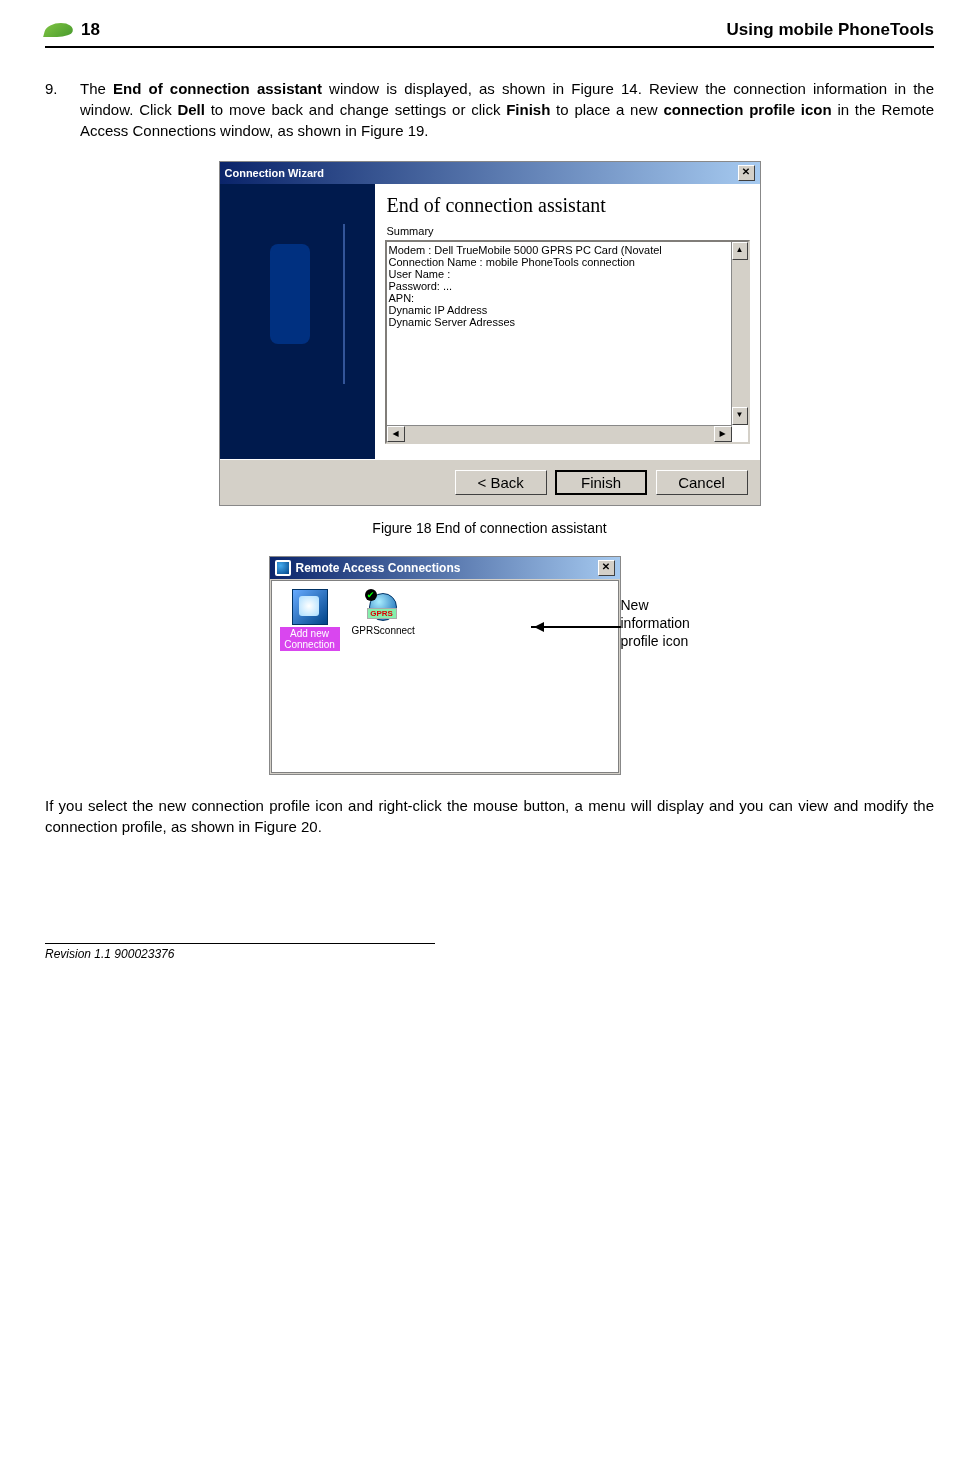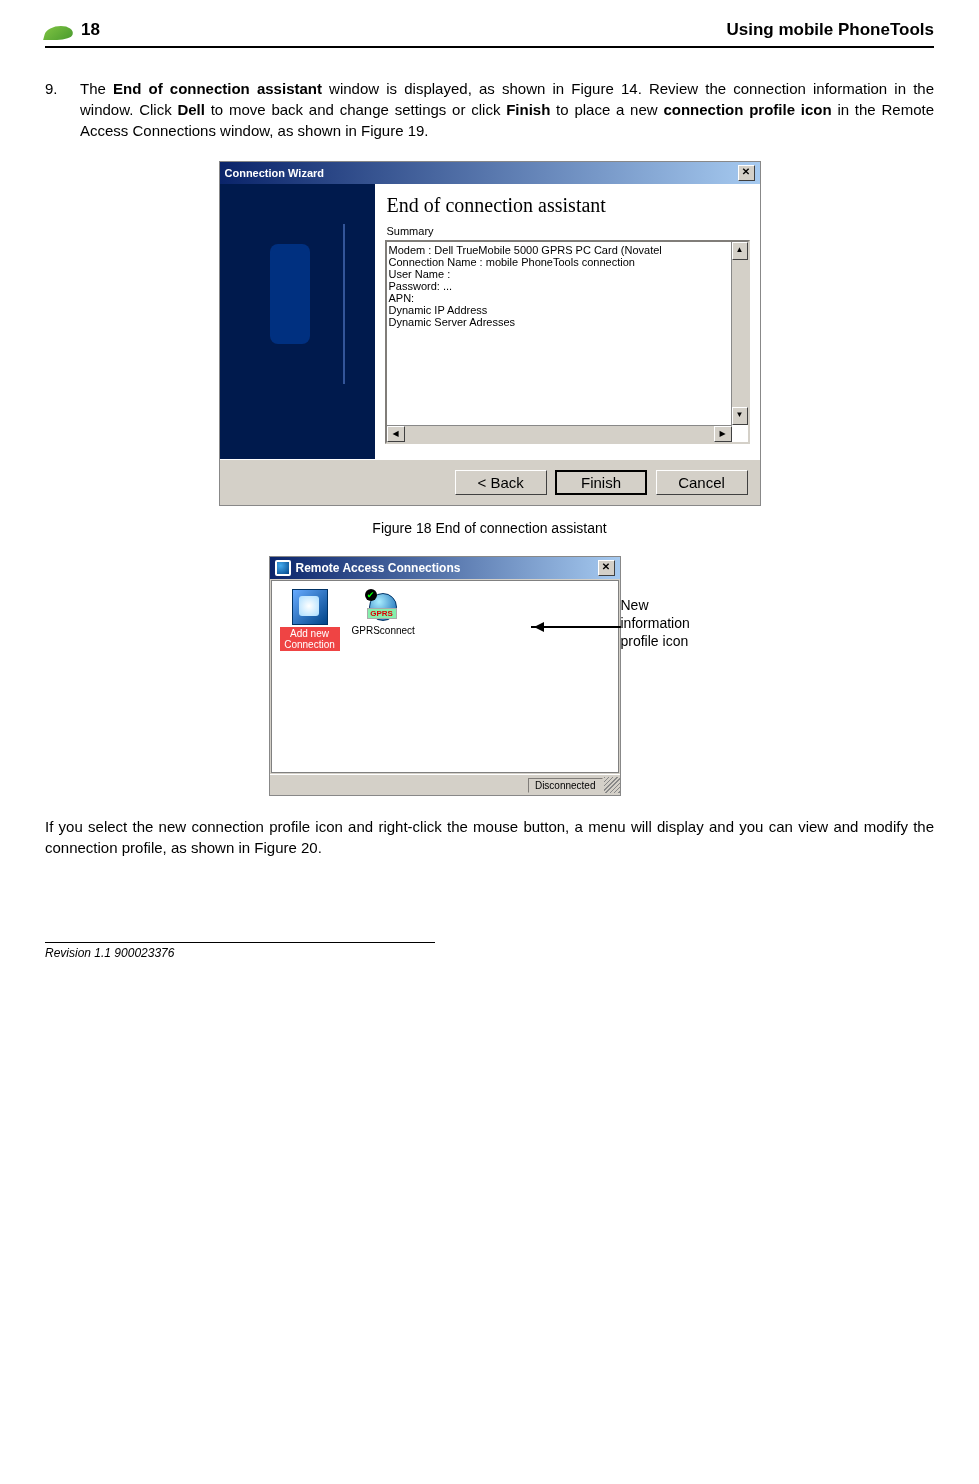--- a/index.html
+++ b/index.html
@@ -1,17 +1,17 @@
 <!DOCTYPE html>
 <html><head>
 <meta charset="utf-8">
 <style>
 body{margin:0;padding:0;font-family:Arial,Helvetica,sans-serif;background:#fff;color:#000;width:979px}
 .page{padding:20px 45px 30px 45px}
-.header-row{display:flex;align-items:flex-end;border-bottom:2px solid #000;padding-bottom:6px;margin-bottom:30px}
+.header-row{display:flex;align-items:center;border-bottom:2px solid #000;padding-bottom:6px;margin-bottom:30px}
 .logo{width:28px;height:14px;background:linear-gradient(135deg,#7dc242 0%,#4a9b2e 100%);border-radius:50% 50% 50% 0 / 60% 60% 40% 40%;transform:skewX(-15deg);margin-right:8px}
 .page-num{font-size:17px;font-weight:bold;margin-right:auto}
 .header-title{font-size:17px;font-weight:bold}
 .body-text{font-size:15px;line-height:1.4;text-align:justify}
 .step{display:flex;margin-bottom:20px}
 .step-num{width:35px;flex-shrink:0}
 .step-body{flex:1}
 .fig-wrap{text-align:center;margin:20px auto}
 .fig-caption{font-size:14px;margin-top:14px}
 
@@ -38,33 +38,33 @@
 .rac{display:inline-block;width:350px;text-align:left;border:1px solid #888;background:#d4d0c8;vertical-align:top}
 .rac-titlebar{background:linear-gradient(to right,#0a246a,#a6caf0);color:#fff;font-size:12px;font-weight:bold;padding:3px 5px;display:flex;align-items:center;justify-content:space-between}
 .rac-ticon{width:16px;height:16px;background:#fff;border-radius:2px;display:inline-block;margin-right:5px;position:relative}
 .rac-ticon::before{content:"";position:absolute;inset:2px;background:radial-gradient(circle at 30% 30%,#4ae,#048)}
 .rac-menu{background:#d4d0c8;font-size:11px;padding:2px 6px;border-bottom:1px solid #808080}
 .rac-menu span{text-decoration:underline;text-decoration-color:#000}
 .rac-body{background:#fff;height:175px;padding:8px;display:flex;gap:12px;align-items:flex-start;border:1px solid #808080;margin:1px}
 .rac-item{text-align:center;font-size:10px;width:60px}
 .addnew-icon{width:34px;height:34px;margin:0 auto 2px;background:linear-gradient(135deg,#6af,#048);border:1px solid #036;position:relative}
 .addnew-icon::after{content:"";position:absolute;left:6px;top:6px;width:20px;height:20px;background:radial-gradient(circle,#fff,#adf);border-radius:3px}
-.addnew-lbl{background:#ef4444;color:#fff;padding:1px 2px;line-height:1.1}
+.addnew-lbl{background:#d946ef;color:#fff;padding:1px 2px;line-height:1.1}
 .gprs-icon{width:34px;height:34px;margin:0 auto 2px;position:relative}
 .gprs-globe{position:absolute;left:4px;top:4px;width:26px;height:26px;border-radius:50%;background:radial-gradient(circle at 35% 30%,#aef,#05a);border:1px solid #036}
 .gprs-check{position:absolute;left:0;top:0;width:12px;height:12px;background:#000;border-radius:50%;color:#0f0;font-size:9px;line-height:12px;text-align:center}
 .gprs-band{position:absolute;bottom:4px;left:2px;right:2px;font-size:8px;font-weight:bold;color:#d00;background:#86efac;border:1px solid #aaa;text-align:center;line-height:9px}
 .rac-status{background:#d4d0c8;border-top:1px solid #fff;height:20px;display:flex;justify-content:flex-end;align-items:center}
 .rac-status-cell{border:1px inset #d4d0c8;font-size:10px;padding:1px 6px;margin:1px}
 .rac-grip{width:16px;height:16px;background:repeating-linear-gradient(135deg,#888 0 1px,transparent 1px 3px)}
 .callout-wrap{display:inline-flex;align-items:flex-start;justify-content:center;gap:0}
 .callout{display:inline-block;text-align:left;font-size:14px;line-height:1.3;margin-top:40px;position:relative}
 .callout-arrow{position:absolute;left:-90px;top:30px;width:90px;height:2px;background:#000}
 .callout-arrow::before{content:"";position:absolute;left:-2px;top:-4px;border:5px solid transparent;border-right:10px solid #000}
-.footer{margin-top:84px;border-top:1px solid #000;width:390px;padding-top:3px;font-size:12px;font-style:italic}
+.footer{margin-top:106px;border-top:1px solid #000;width:390px;padding-top:3px;font-size:12px;font-style:italic}
 </style>
 </head>
 <body>
 
 <div class="page">
   <div class="header-row">
     <div class="logo"></div>
     <div class="page-num">18</div>
     <div class="header-title">Using mobile PhoneTools</div>
   </div>
@@ -132,24 +132,20 @@
           </div>
           <div class="rac-item">
             <div class="gprs-icon">
               <div class="gprs-globe"></div>
               <div class="gprs-check">✔</div>
               <div class="gprs-band">GPRS</div>
             </div>
             <div>GPRSconnect</div>
           </div>
         </div>
-        <div class="rac-status">
-          <div class="rac-status-cell">Disconnected</div>
-          <div class="rac-grip"></div>
-        </div>
       </div>
       <div class="callout">
         <div class="callout-arrow"></div>
         <span style="display:inline-block;width:90px">New information profile icon</span>
       </div>
     </div>
   </div>
 
   <div class="body-text">If you select the new connection profile icon and right-click the mouse button, a menu will display and you can view and modify the connection profile, as shown in Figure 20.</div>
 

